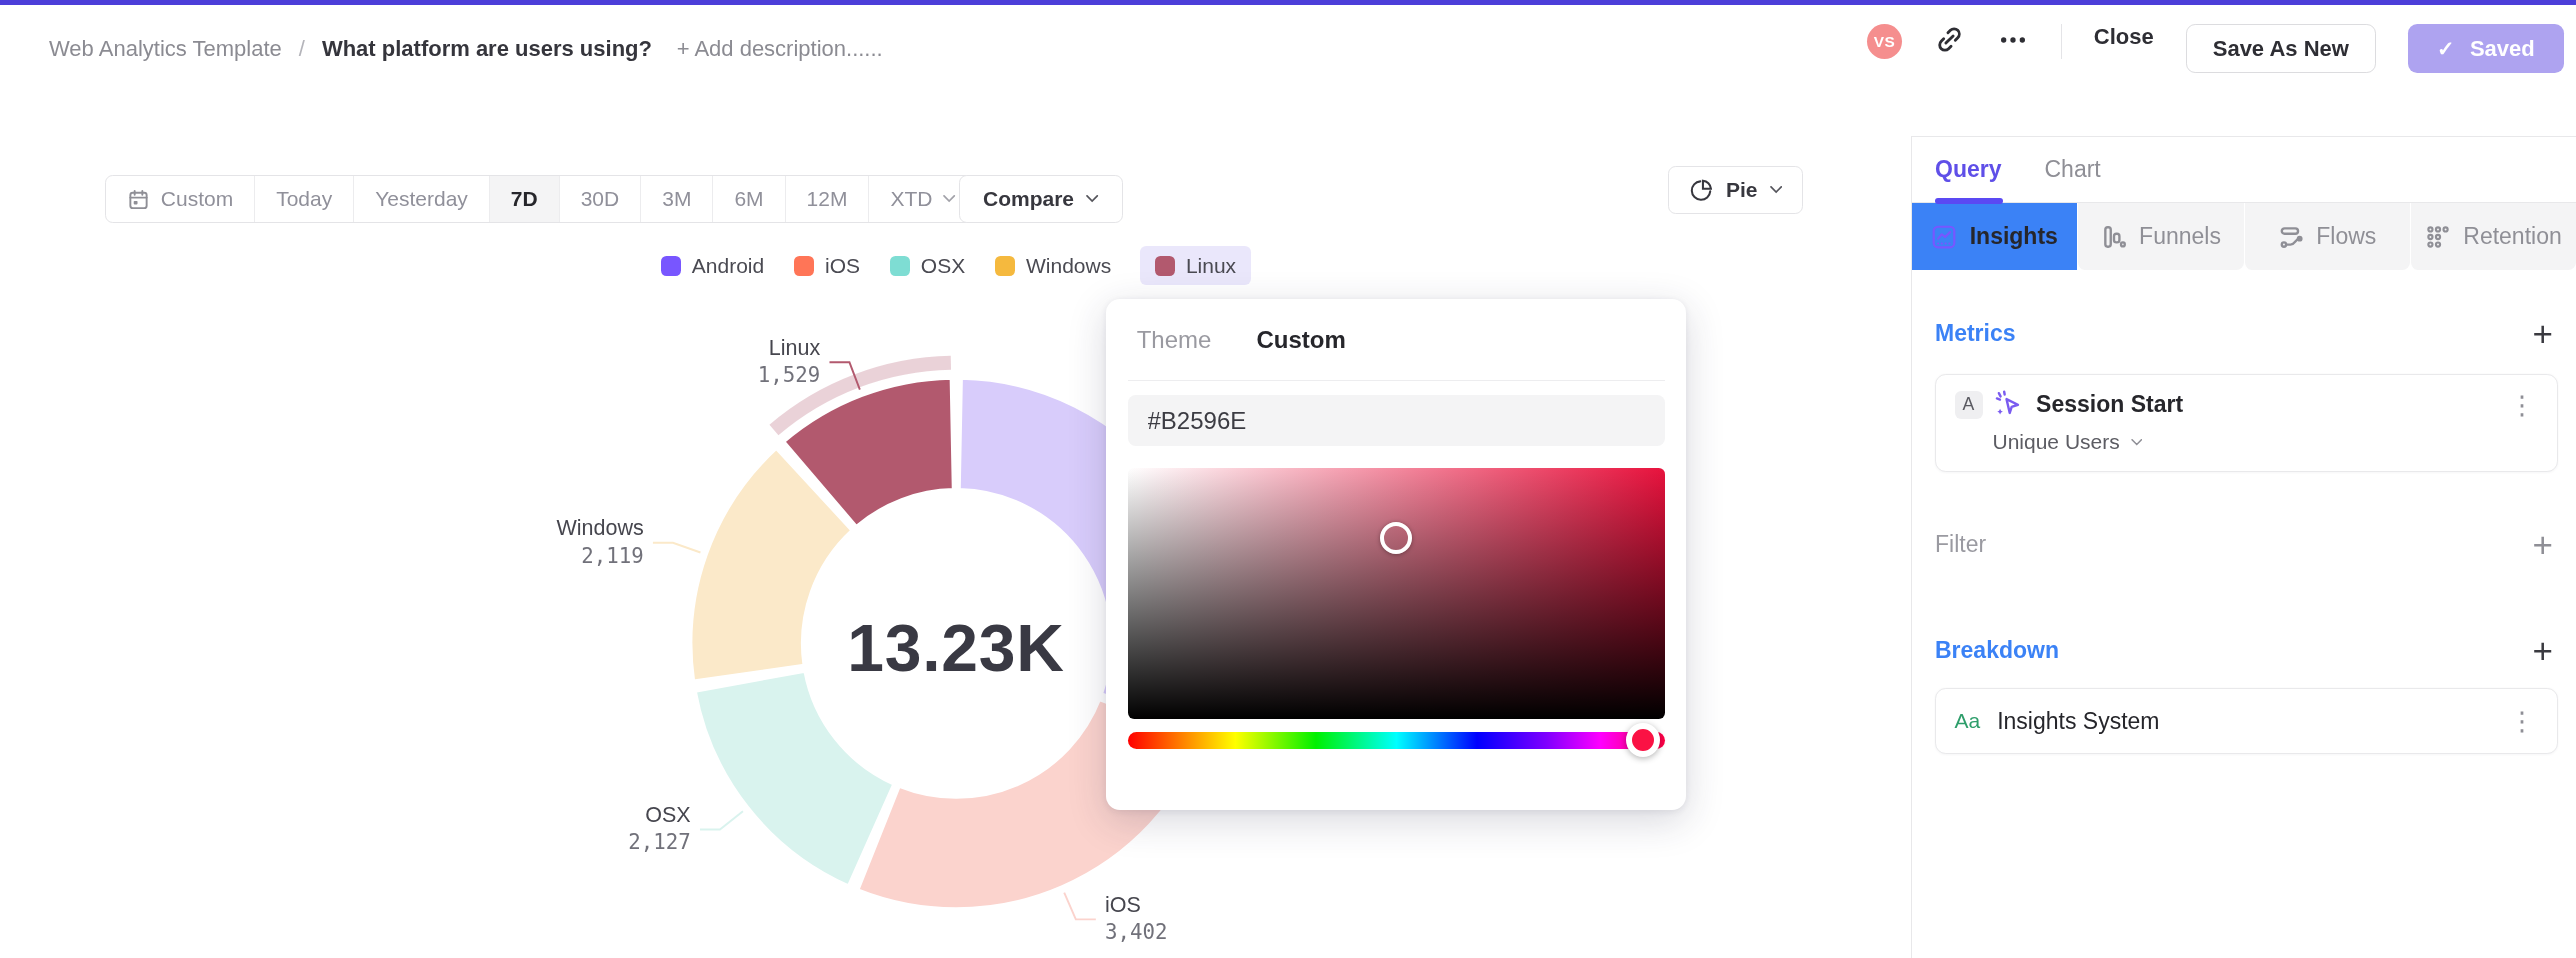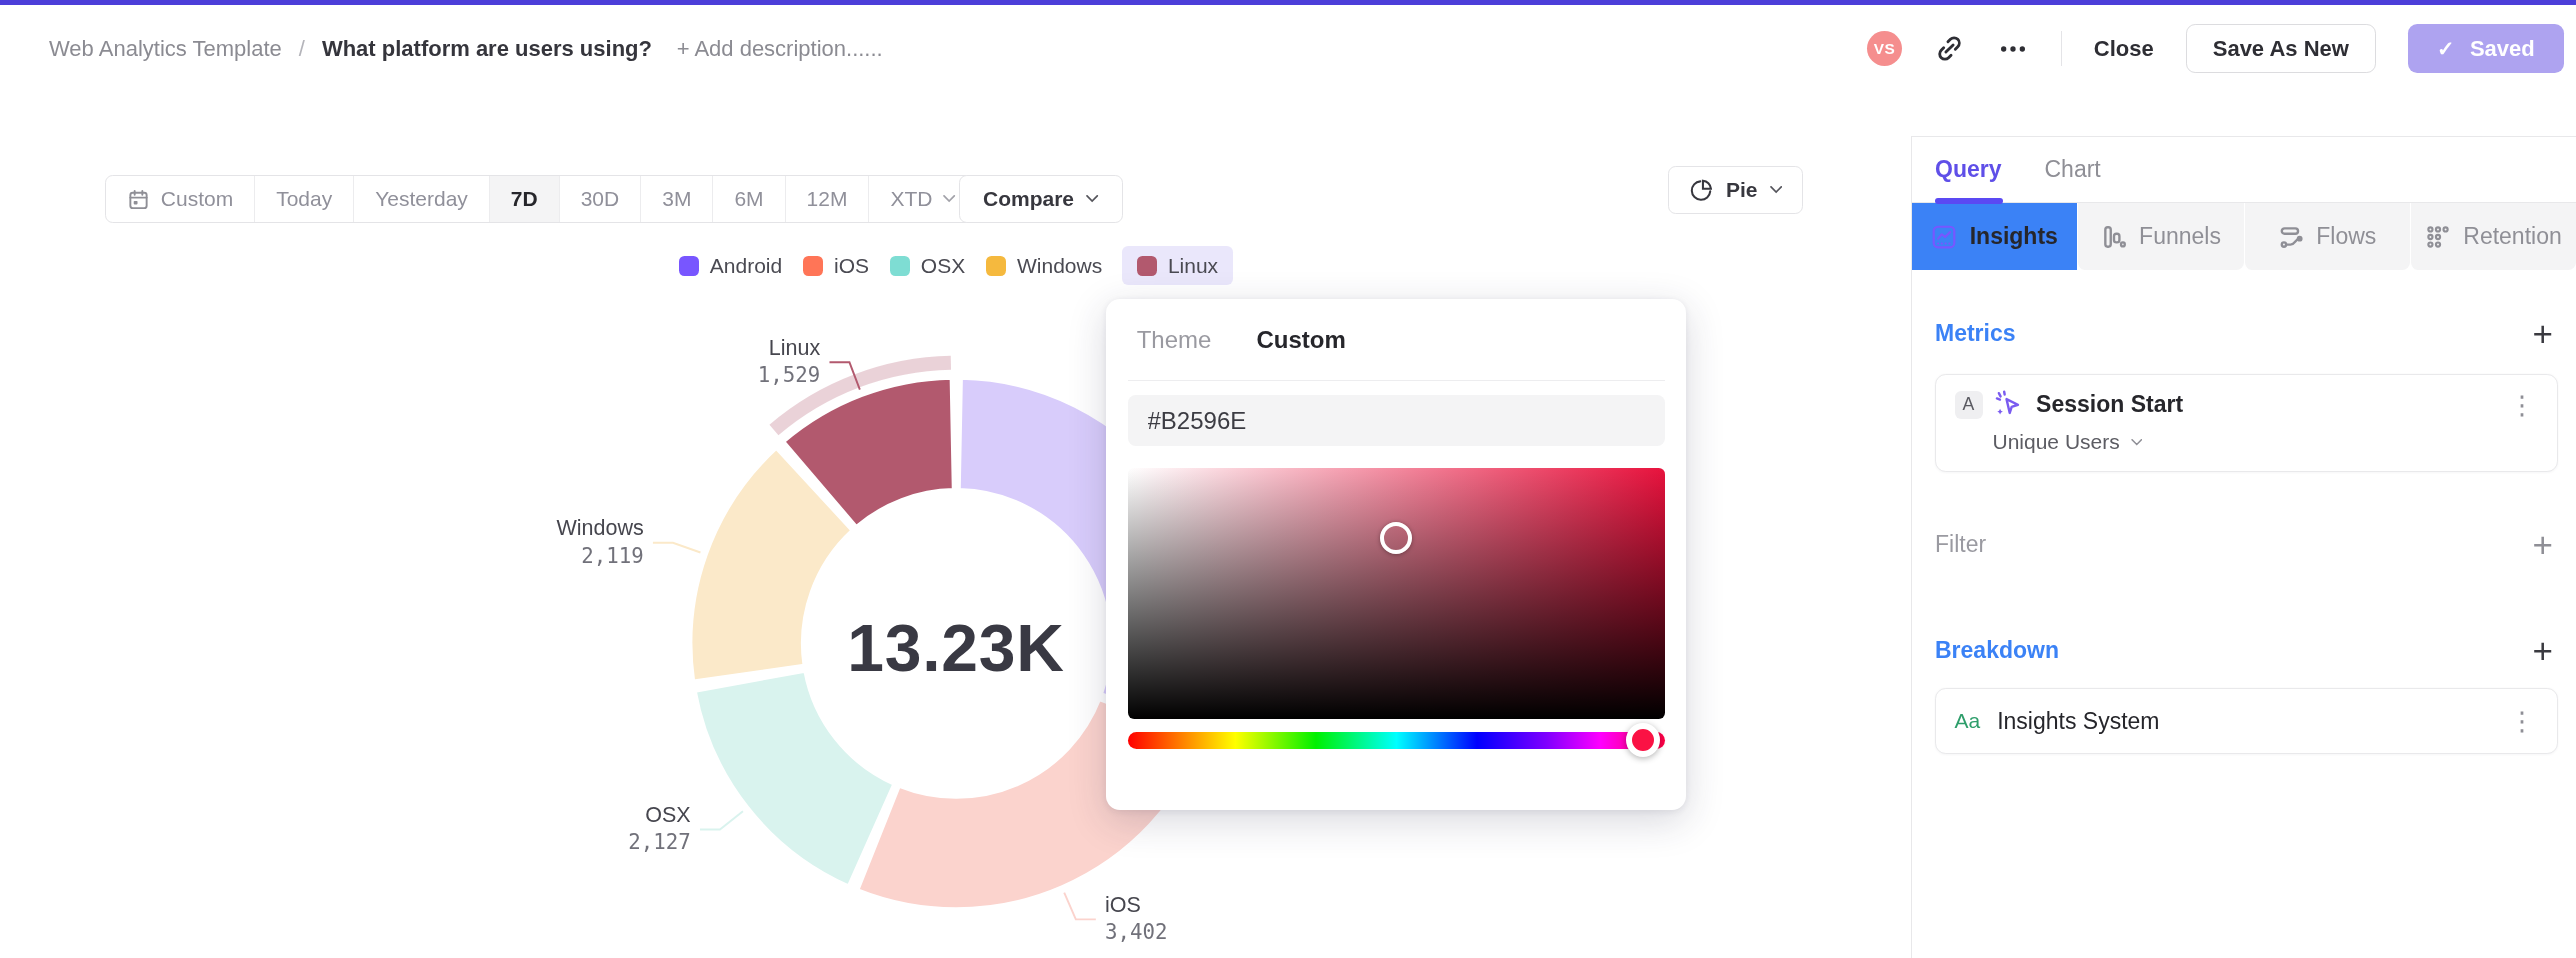--- a/index.html
+++ b/index.html
@@ -10,21 +10,21 @@
 
   
   .topstrip{position:absolute;top:0;left:0;width:2576px;height:4.6px;background:#4C3ED9;}
   .hdr{position:absolute;top:4.6px;left:0;width:2576px;height:88px;display:flex;align-items:center;
        padding:0 12.3px 0 49px;}
   .crumbs{display:flex;align-items:center;gap:17px;font-size:22px;white-space:nowrap;}
   .crumb-root{color:#8b8b92;}
   .crumb-sep{color:#b4b4ba;}
   .crumb-title{color:#35353c;font-weight:600;}
   .add-desc{color:#8b8b92;margin-left:7.7px;}
-  .hdr-right{margin-left:auto;display:flex;align-items:center;gap:32px;}
+  .hdr-right{margin-left:auto;display:flex;align-items:flex-start;gap:32px;}
   .avatar{width:35px;height:35px;border-radius:50%;background:#F58E8E;color:#fff;font-size:15.4px;
           font-weight:700;display:flex;align-items:center;justify-content:center;letter-spacing:0.4px;}
   .icon-btn{color:#2e2e34;display:flex;align-items:center;}
   .hdr-divider{width:0.8px;height:35px;background:#e4e4e7;}
   .btn-close{font-size:22px;font-weight:600;color:#2e2e34;background:none;border:none;padding:0;}
   .btn-outline{font-size:22px;font-weight:600;color:#2e2e34;background:#fff;border:0.8px solid #dcdcdf;
                border-radius:9.2px;height:49px;padding:0 26px;display:flex;align-items:center;}
   .btn-saved{font-size:22px;font-weight:600;color:#fff;background:#AEA3F0;border:none;border-radius:9.2px;
              height:49px;padding:0 29px;display:flex;align-items:center;gap:15.4px;}
   .btn-saved .chk{font-size:21px;}
@@ -39,21 +39,21 @@
   .seg .chev{color:#a2a2a9;}
   .btn-compare{position:absolute;left:959px;top:175px;height:48px;display:flex;align-items:center;gap:12.3px;
                border:0.8px solid #e4e4e7;border-radius:7.7px;background:#fff;padding:0 23px;
                font-size:21px;font-weight:600;color:#37373e;}
   .pie-btn{position:absolute;left:1668px;top:166px;height:48px;display:flex;align-items:center;gap:12.3px;
            border:0.8px solid #e4e4e7;border-radius:7.7px;background:#fff;padding:0 20px;
            font-size:21px;font-weight:600;color:#37373e;}
 
   
   .legend{position:absolute;left:0;top:246px;width:1911px;display:flex;justify-content:center;
-          align-items:center;gap:18px;}
+          align-items:center;gap:27px;}
   .lg-item{display:flex;align-items:center;gap:10.8px;font-size:21px;color:#4a4a52;padding:7.7px 1.5px;}
   .lg-item.hl{background:#EAE7FB;border-radius:6.2px;padding:7.7px 15.4px;}
   .sw{width:20px;height:20px;border-radius:5.4px;flex:none;}
 
   
   #donut{position:absolute;left:0;top:92px;z-index:1;overflow:visible;}
   .lbl-name{font-family:"Liberation Sans","DejaVu Sans",sans-serif;font-size:28px;fill:#46464e;}
   .lbl-val{font-family:"DejaVu Sans Mono",monospace;font-size:27px;fill:#71717a;}
   .center-label{position:absolute;left:956px;top:648px;transform:translate(-50%,-50%);
                 font-size:66px;font-weight:700;color:#393943;letter-spacing:0.8px;z-index:2;}

